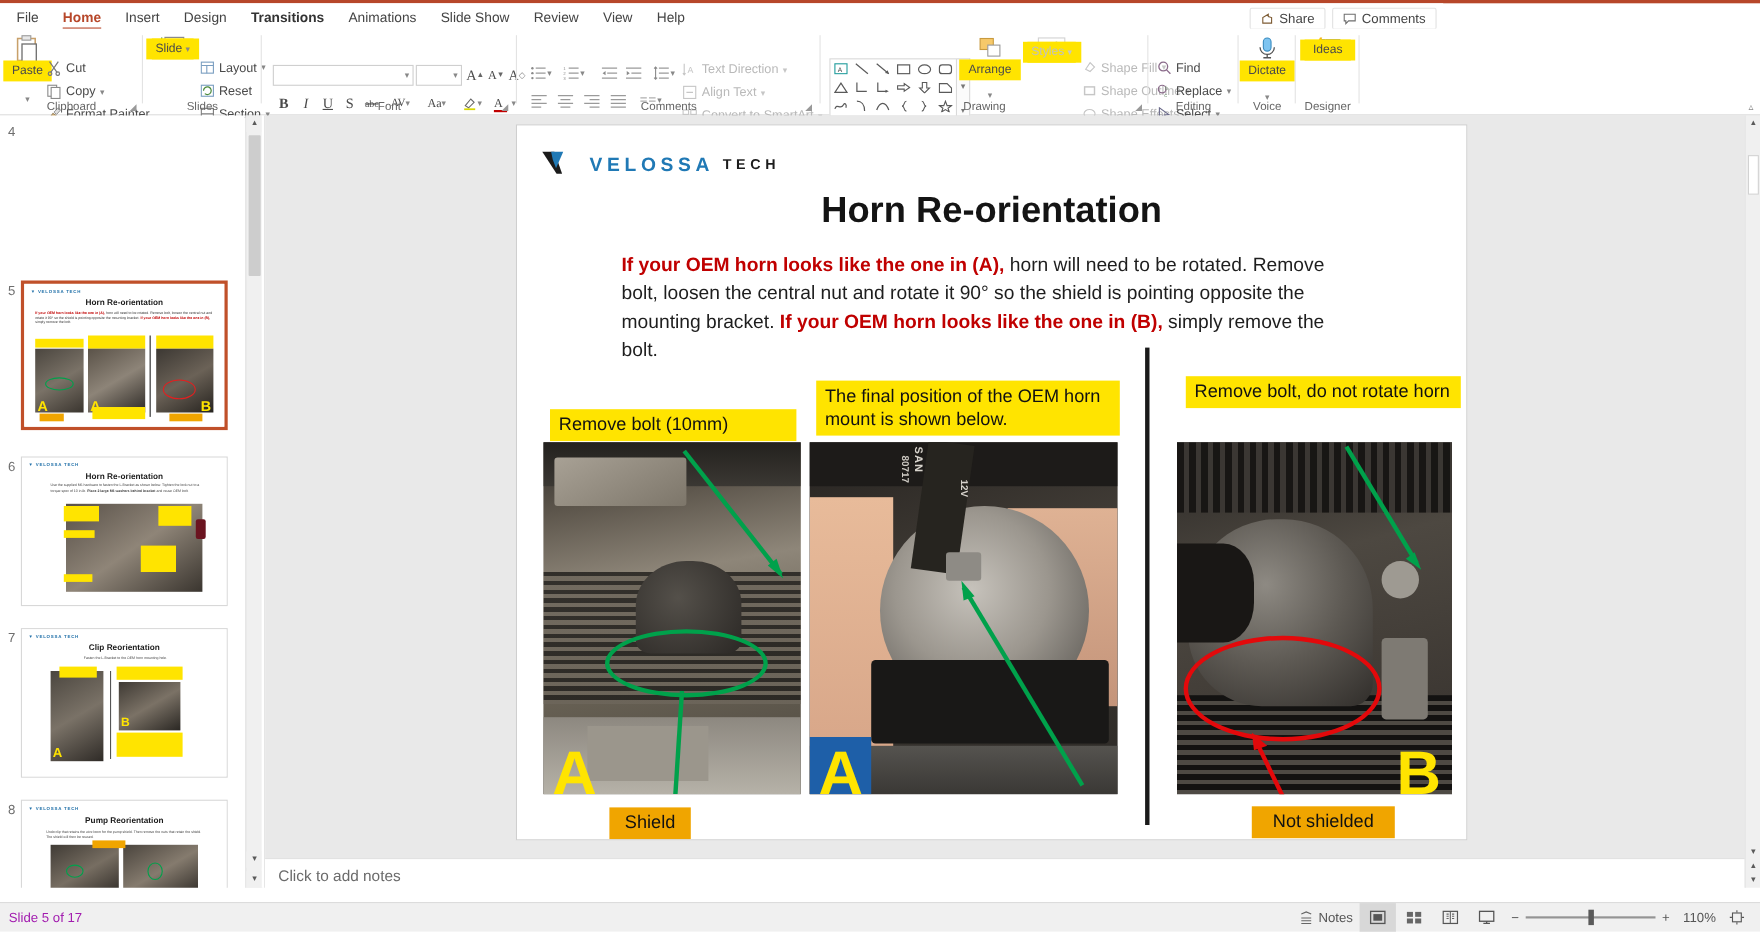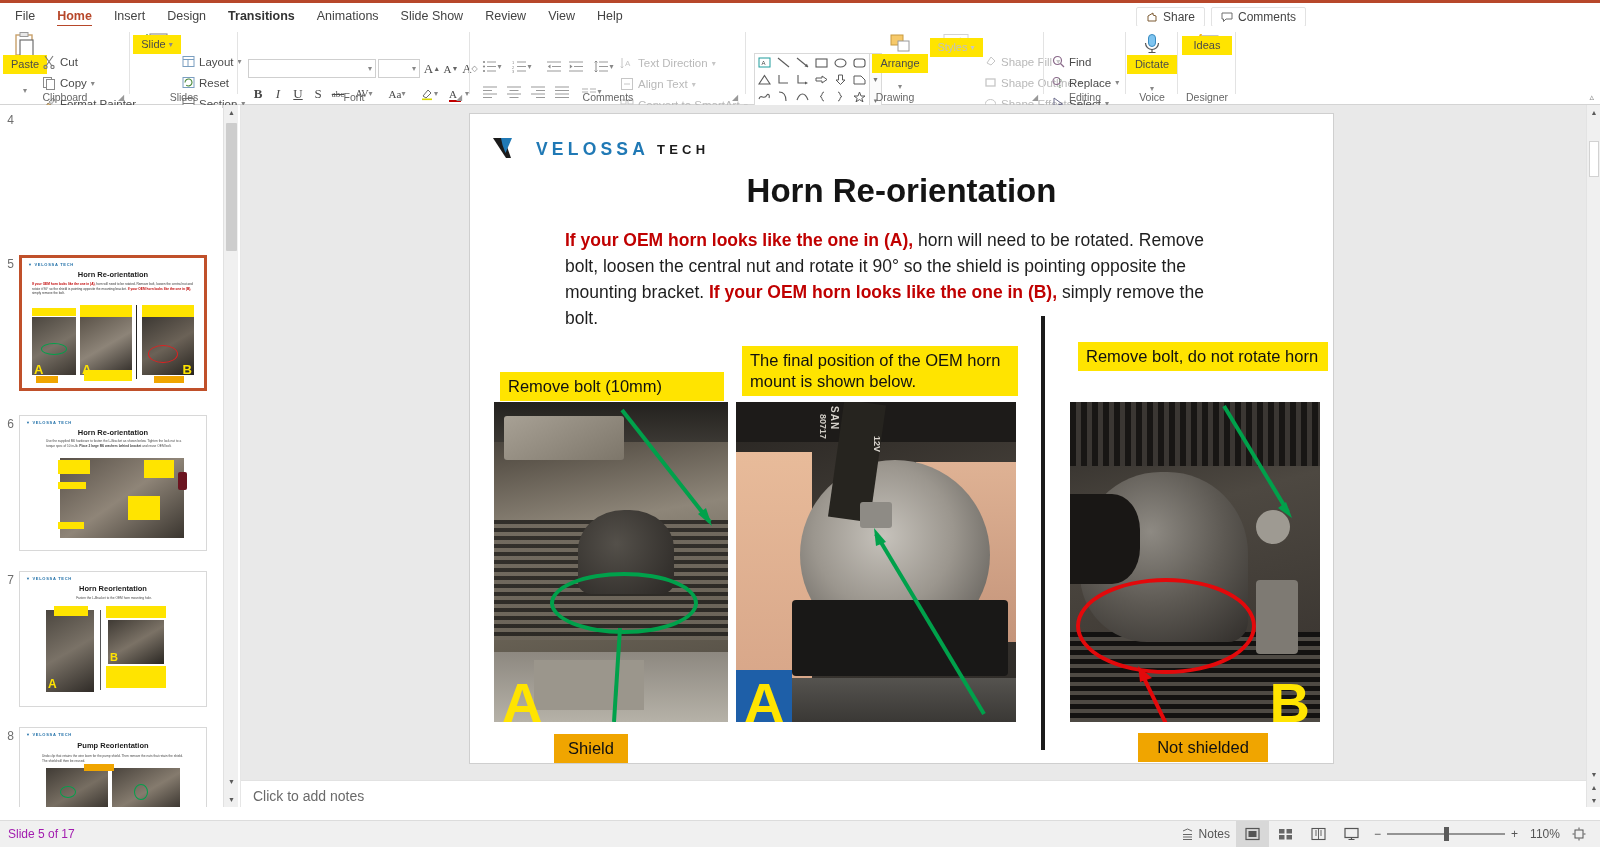--- a/index.html
+++ b/index.html
@@ -661,21 +661,21 @@
         <div style="position:absolute;left:158px;top:56px;width:9px;height:18px;background:#6b1420;border-radius:2px;"></div>
       </div>
     </div>
   </div>
 
   <div class="thumbrow" style="top:466px;">
     <div class="thumbnum">7</div>
     <div class="thumb" style="height:136px;">
       <div class="thumb-inner">
         <div class="tlogo">▼ VELOSSA TECH</div>
-        <div class="ttitle" style="top:12px;font-size:7.5px;">Horn Reorientation</div>
+        <div class="ttitle" style="top:12px;font-size:7.5px;">Clip Reorientation</div>
         <div style="position:absolute;left:26px;top:24px;right:24px;font-size:3.2px;color:#444;text-align:center;">Fasten the L-Bracket to the OEM horn mounting hole.</div>
         <div class="tphoto" style="left:26px;top:38px;width:48px;height:82px;background:linear-gradient(150deg,#4b463f,#7a7267,#2f2b27);">
           <div class="tlttr" style="left:2px;bottom:1px;font-size:12px;">A</div>
         </div>
         <div class="tyel" style="left:34px;top:34px;width:34px;height:10px;"></div>
         <div class="tphoto" style="left:88px;top:48px;width:56px;height:44px;background:linear-gradient(150deg,#3f3a34,#7b7266,#2a2723);">
           <div class="tlttr" style="left:2px;bottom:1px;font-size:11px;">B</div>
         </div>
         <div class="tyel" style="left:86px;top:34px;width:60px;height:12px;"></div>
         <div class="tyel" style="left:86px;top:94px;width:60px;height:22px;"></div>

